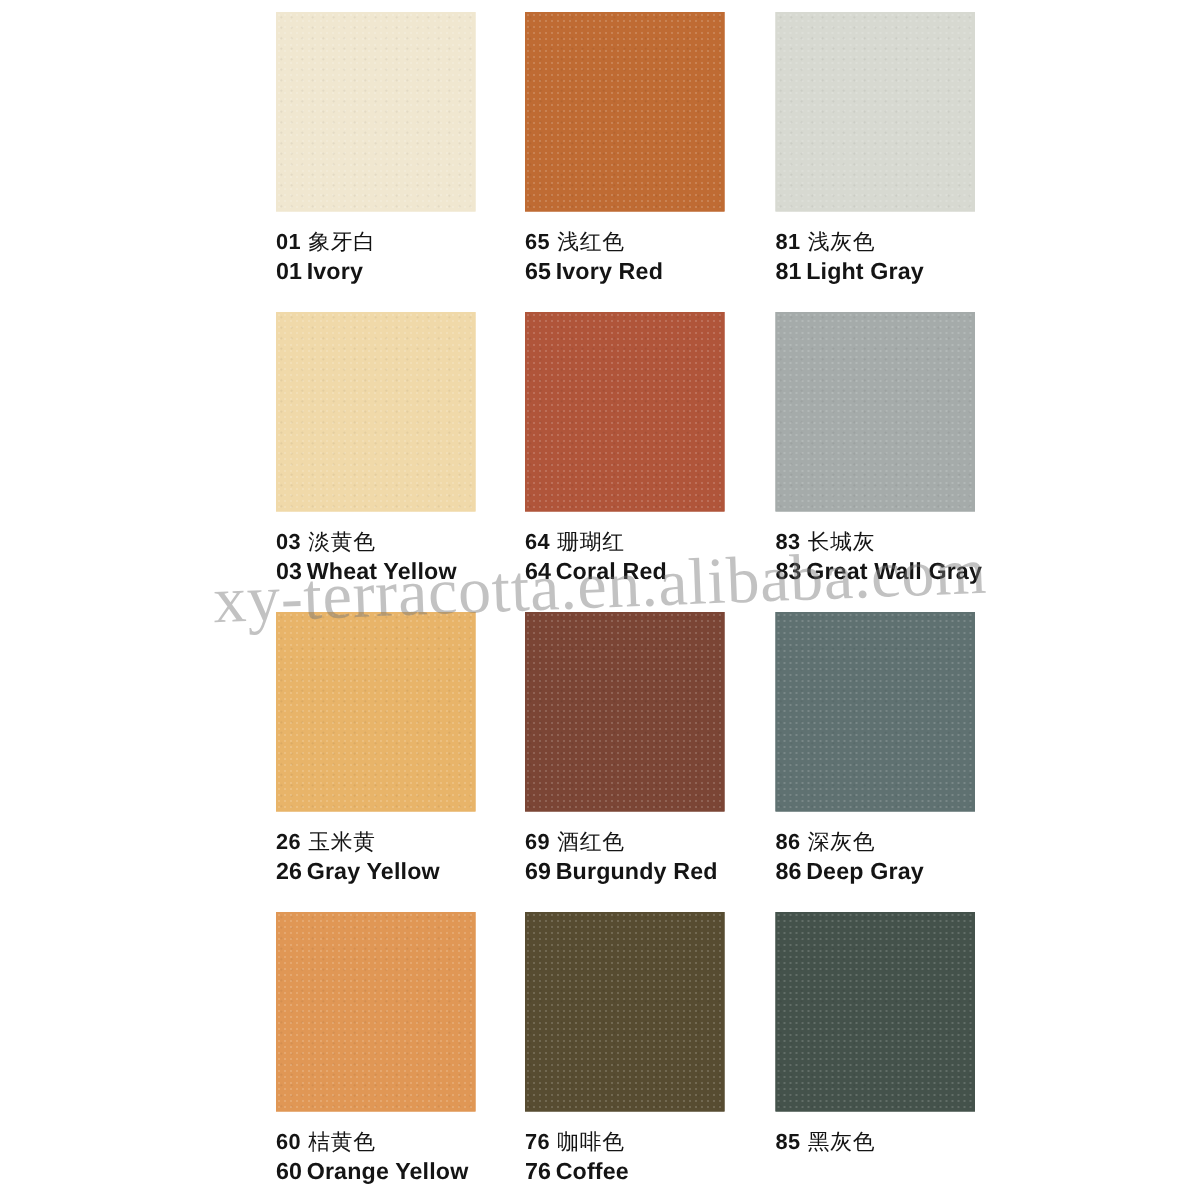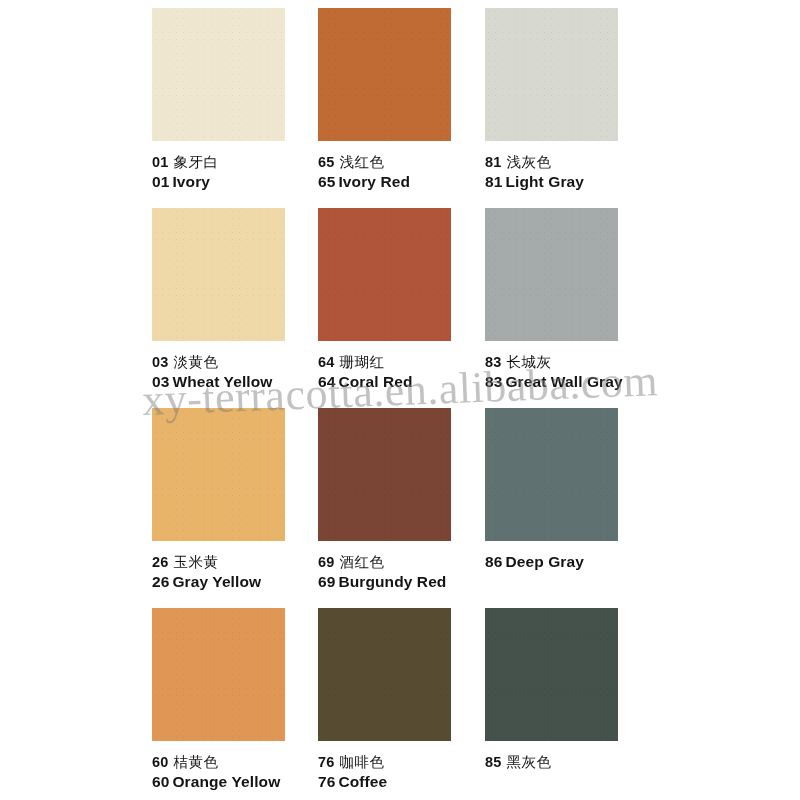--- a/index.html
+++ b/index.html
@@ -26,20 +26,21 @@
 
   .swatch-grid {
     position: absolute;
     left: 0;
     top: 0;
     width: 800px;
     height: 659px;
     display: grid;
     grid-template-columns: 152px 166px 167px 165px 150px;
     grid-template-rows: 200px 200px 200px 200px;
+    padding-left: 32px;
   }
 
   
   .grid-spacer { }
 
   .swatch-cell {
     position: relative;
     padding-top: 8px;
   }
 
@@ -223,20 +224,23 @@
         </span>
         <span class="label-line label-en">
           <span class="label-code">69</span><span class="label-name">Burgundy Red</span>
         </span>
       </div>
     </div>
 
     <div class="swatch-cell">
       <div class="swatch-chip" title="86 Deep Gray" style="background-image: radial-gradient(rgba(255, 255, 255, 0.16) 0.6px, transparent 0.7px), radial-gradient(rgba(0, 0, 0, 0.07) 0.6px, transparent 0.7px), linear-gradient(rgb(95, 113, 113), rgb(95, 113, 113)); background-color: rgb(95, 113, 113);"></div>
       <div class="swatch-label">
+        <span class="label-line label-cn">
+          <span class="label-code">86</span><span class="label-name">深灰色</span>
+        </span>
         <span class="label-line label-en">
           <span class="label-code">86</span><span class="label-name">Deep Gray</span>
         </span>
       </div>
     </div>
 
     <div class="grid-spacer"></div>
 
     <div class="grid-spacer"></div>
 

